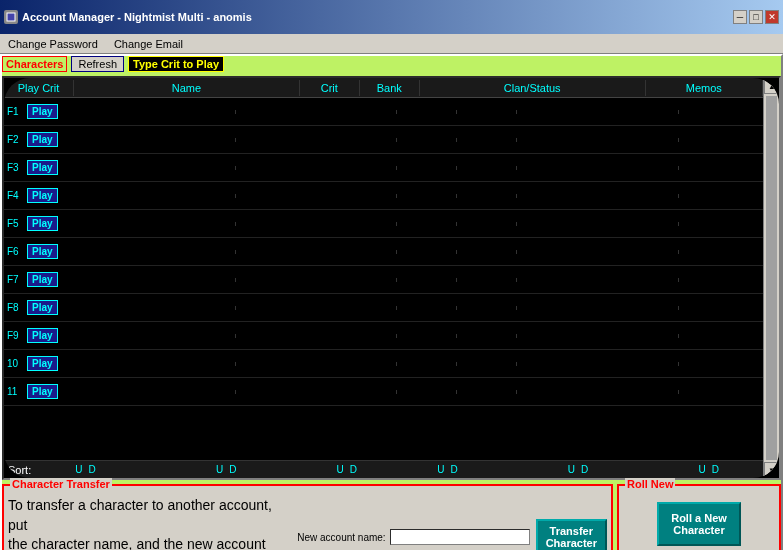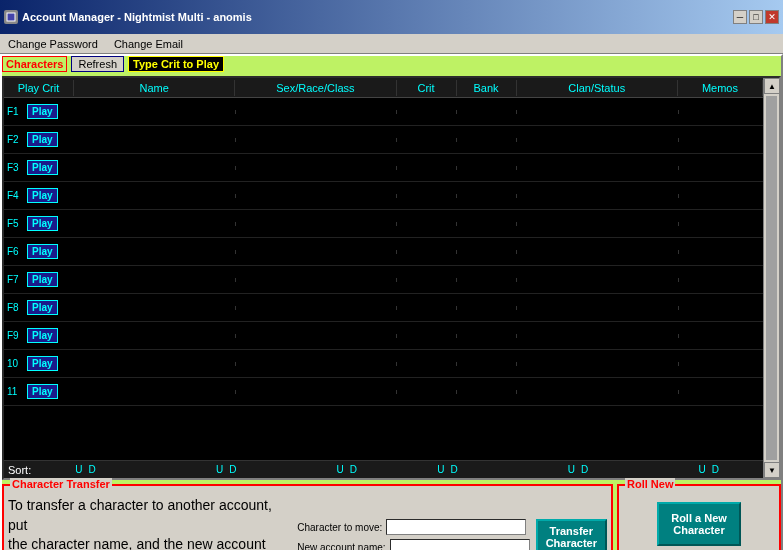--- a/index.html
+++ b/index.html
@@ -338,20 +338,21 @@
     .scrollbar-thumb {
       flex: 1;
       background: #a0a0a0;
       margin: 2px;
     }
 
     .table-inner {
       display: flex;
       flex: 1;
       overflow: hidden;
+      border-radius: 26px;
     }
     .table-scroll-area {
       flex: 1;
       display: flex;
       flex-direction: column;
       overflow: hidden;
     }
   </style>
 </head>
 <body>
@@ -385,21 +386,20 @@
     <span class="type-crit-label">Type Crit to Play</span>
   </div>
 
   <div class="table-container">
     <div class="table-inner">
       <div class="table-scroll-area">
 
         <div class="col-headers">
           <div class="col-header col-play-crit">Play Crit</div>
           <div class="col-header col-name">Name</div>
-          <div class="col-header col-sex">Sex/Race/Class</div>
           <div class="col-header col-level">Crit</div>
           <div class="col-header col-bank">Bank</div>
           <div class="col-header col-clan">Clan/Status</div>
           <div class="col-header col-memos">Memos</div>
         </div>
 
         <div class="rows-area" id="rows-area">
 
         <div class="char-row">
       <div class="row-play-crit">
@@ -578,24 +578,20 @@
   <div class="bottom-section">
 
     <div class="transfer-box">
       <span class="transfer-title">Character Transfer</span>
       <div style="display:flex; align-items:center; gap:6px; margin-top:6px;">
         <div>
           <div class="transfer-desc">To transfer a character to another account, put<br>the character name, and the new account<br>name in to the right, and click the button.</div>
         </div>
         <div style="display:flex; flex-direction:column; gap:4px;">
           <div class="transfer-field-row">
-            <span class="transfer-field-label">Character to move:</span>
-            <input class="transfer-input" type="text" style="">
-          </div>
-          <div class="transfer-field-row">
             <span class="transfer-field-label">New account name:</span>
             <input class="transfer-input" type="text" style="">
           </div>
         </div>
         <button class="transfer-btn">Transfer<br>Character</button>
       </div>
     </div>
 
     <div class="roll-box">
       <span class="roll-title">Roll New</span>

